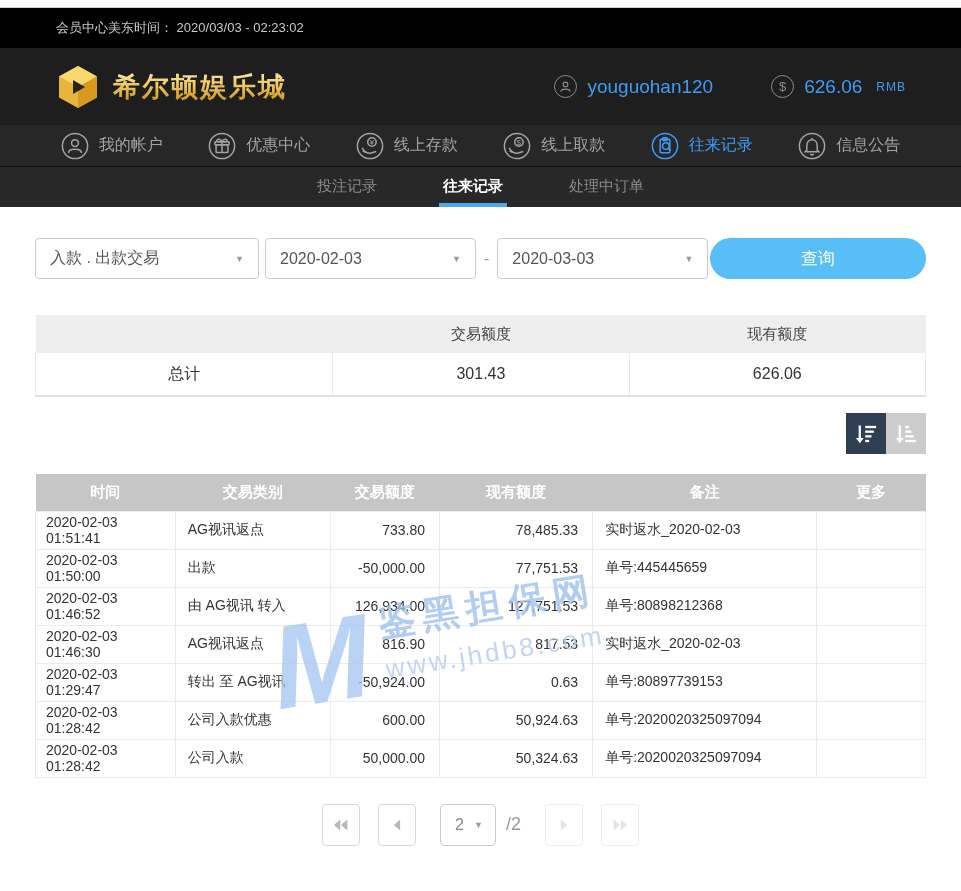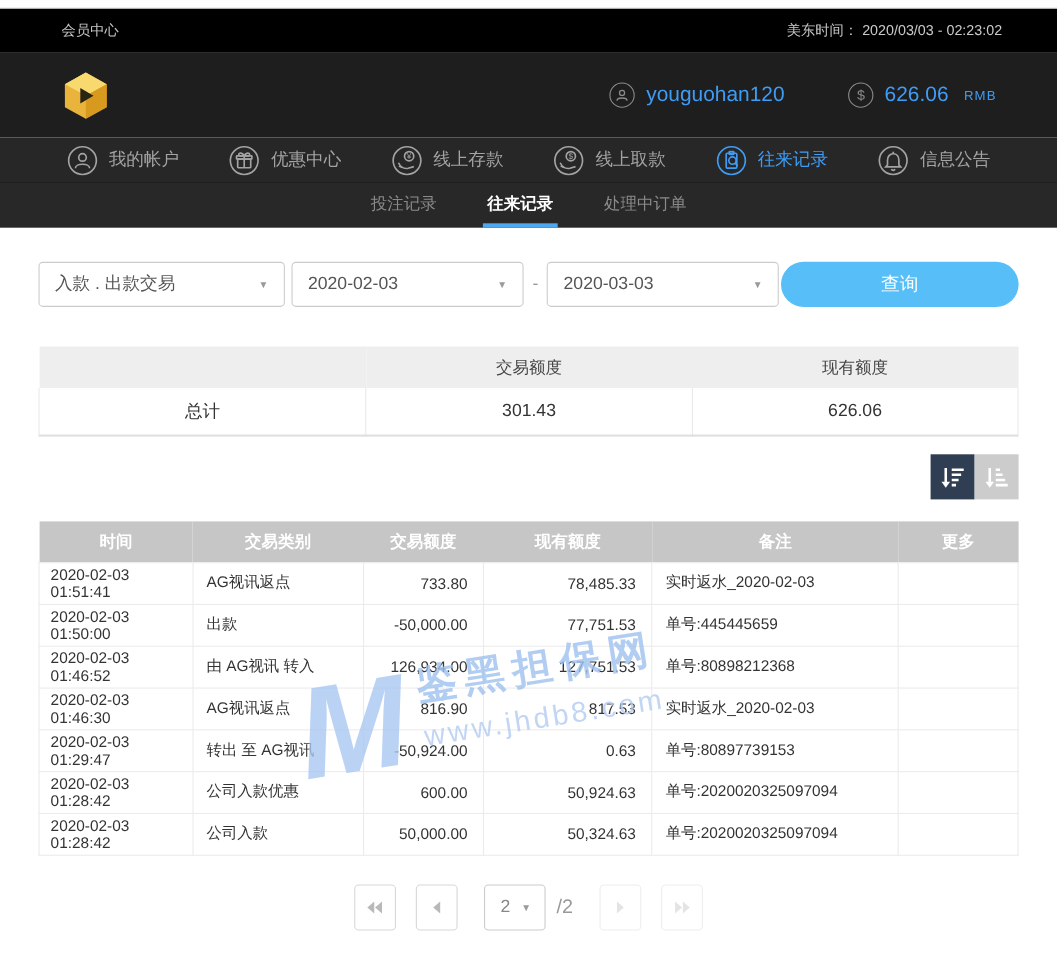--- a/index.html
+++ b/index.html
@@ -5,21 +5,21 @@
   * { box-sizing: border-box; margin: 0; padding: 0; }
   html,body { width: 961px; height: 891px; }
   body {
     font-family: "Liberation Sans", "DejaVu Sans", sans-serif;
     background: #ffffff; position: relative; overflow: hidden; color: #333;
   }
   
   .browser-strip { height: 8px; background: #fdfdfd; border-bottom: 1px solid #cfcfcf; }
   .topbar {
     height: 40px; background: #000; color: #c9c9c9; font-size: 13px;
-    display: flex; align-items: center; justify-content: space-between;
+    display: flex; align-items: center; 
     padding: 0 50px 0 56px;
   }
   
   .header {
     height: 77px; background: #1e1e1e; display: flex; align-items: center;
     padding: 0 55px;
   }
   .brand { display: flex; align-items: center; gap: 12px; }
   .brand-name {
     font-size: 27px; font-weight: bold; letter-spacing: 2px;
@@ -40,21 +40,21 @@
     height: 42px; background: #272727; border-bottom: 1px solid #101010;
     display: flex; align-items: center; justify-content: space-around; padding: 0 38px;
   }
   .nav-item { display: flex; align-items: center; gap: 10px; color: #a3a3a3;
     font-size: 16px; cursor: pointer; }
   .nav-item.active { color: #3f9cf5; }
   .nav-item svg { display: block; }
   
   .subnav {
     height: 40px; background: #282828; display: flex; align-items: center;
-    justify-content: center; gap: 46px;
+    justify-content: center; gap: 66px;
   }
   .subtab { color: #8a8a8a; font-size: 15px; height: 40px; line-height: 38px;
     cursor: pointer; position: relative; }
   .subtab.active { color: #ffffff; font-weight: bold; }
   .subtab.active::after {
     content: ""; position: absolute; left: -4px; right: -4px; bottom: 0;
     height: 4px; background: #4aa9f2;
   }
   
   .content { padding: 31px 35px 0 35px; position: relative; }
@@ -148,20 +148,21 @@
             <stop offset="0.55" stop-color="#e8a93a"></stop>
             <stop offset="1" stop-color="#b97a10"></stop>
         </linearGradient>
       </defs>
       <polygon points="23,2 42,12.5 42,33.5 23,44 4,12.5" fill="url(#g1)"></polygon>
       <polygon points="23,2 42,12.5 23,23 4,12.5" fill="#f8d96e"></polygon>
       <polygon points="42,12.5 42,33.5 23,44 23,23" fill="#d89a1e"></polygon>
       <polygon points="4,12.5 4,33.5 23,44 23,23" fill="#eab33c"></polygon>
       <polygon points="18,16 30,23 18,30" fill="#2a2416"></polygon>
     </svg>
+    <span class="brand-name">希尔顿娱乐城</span>
   </div>
   <div class="header-right">
     <div class="chip">
       <span class="ring">
         <svg width="15" height="15" viewBox="0 0 26 26" fill="none" stroke="#8b8b8b" stroke-width="2">
           <circle cx="13" cy="9.5" r="4"></circle>
             <path d="M5 22c0-6 16-6 16 0"></path>
         </svg>
       </span>
       <span class="val">youguohan120</span>

